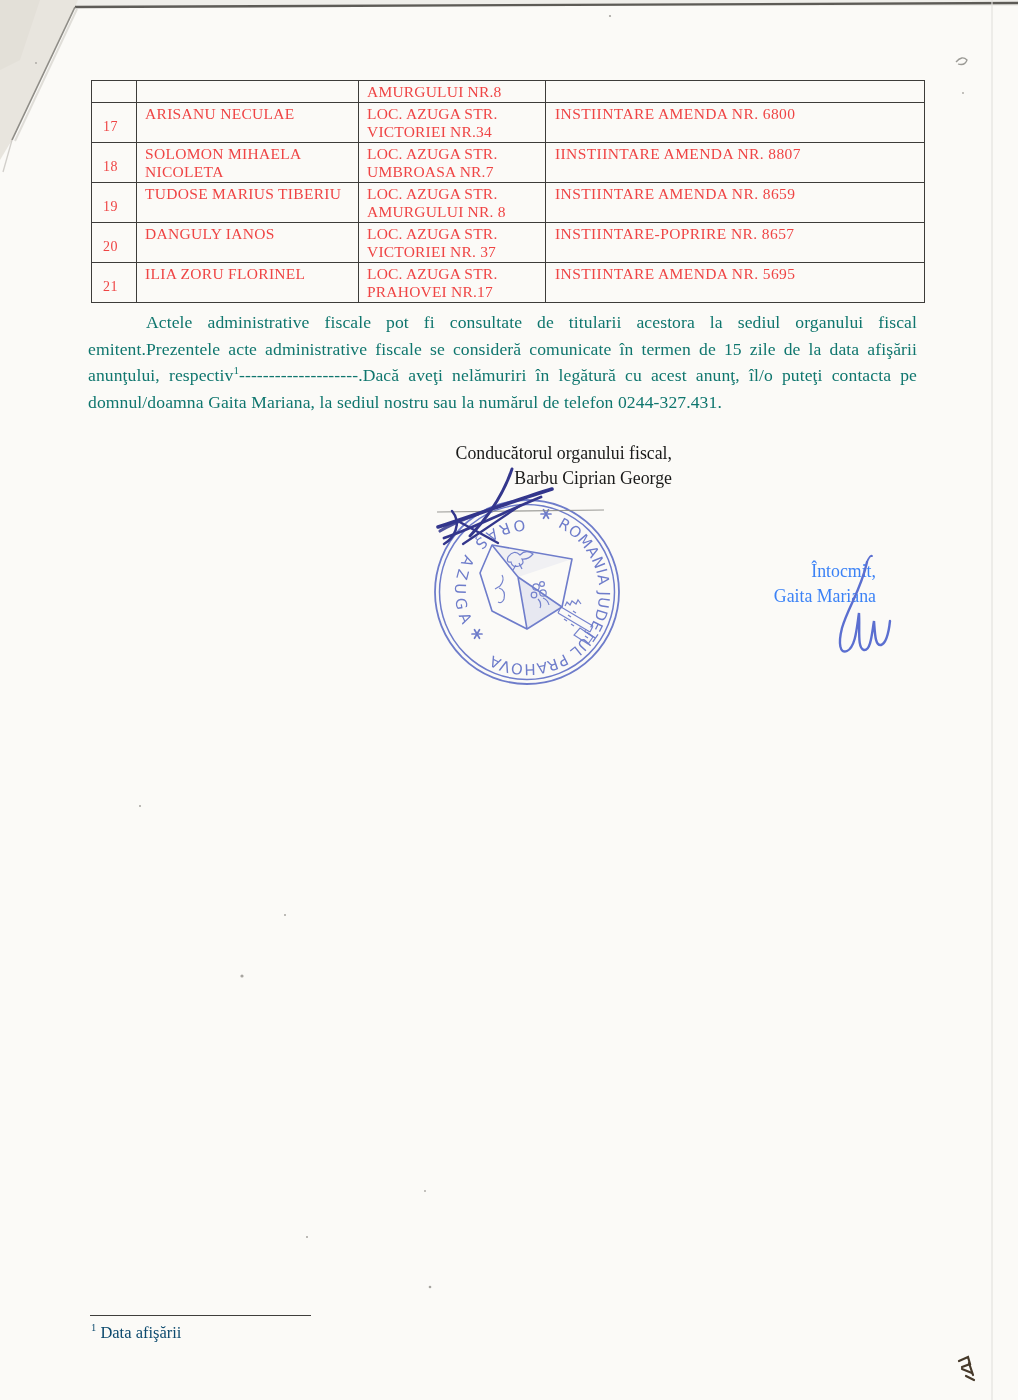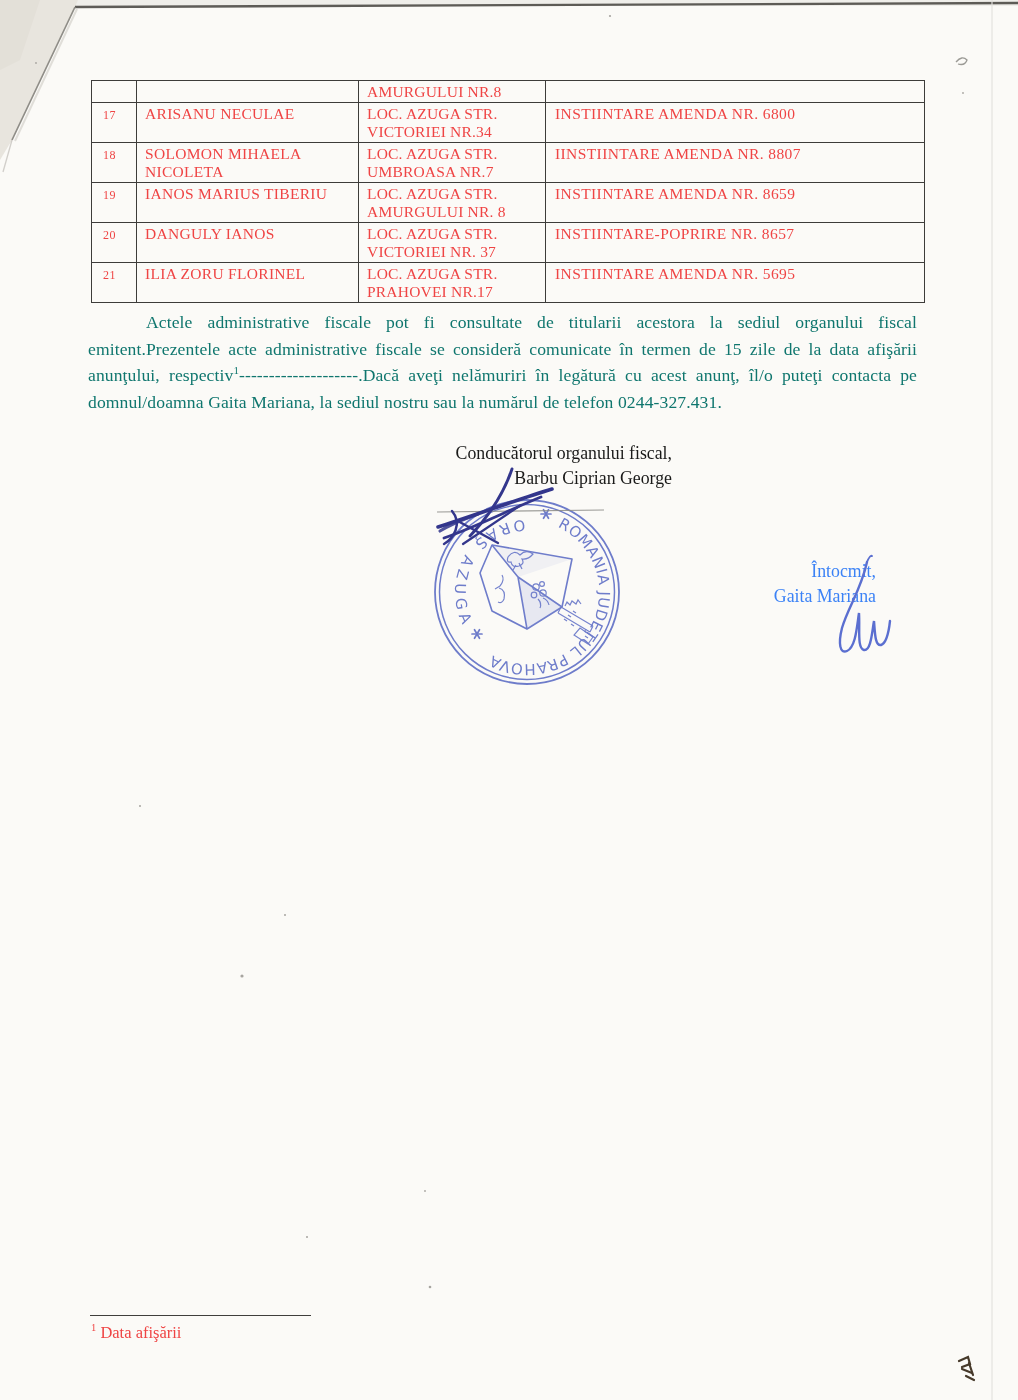--- a/index.html
+++ b/index.html
@@ -11,21 +11,21 @@
   svg{display:block}
   .layer{position:absolute;left:0;top:0;}
   
   .doc-table{position:absolute;left:91px;top:80px;}
   table{border-collapse:collapse;table-layout:fixed;width:833px;}
   td{
     border:1.4px solid #3d3c3a;vertical-align:top;
     font-size:15.5px;line-height:18.5px;letter-spacing:.3px;
     padding:2px 4px 0 8px;color:#ef4444;overflow:hidden;
   }
-  td.num{font-size:12px;padding-left:11px;padding-top:3px;letter-spacing:.5px;}
+  td.num{font-size:14px;padding-left:11px;padding-top:15px;letter-spacing:.5px;}
   td.addr{letter-spacing:.2px;}
   td.notice{padding-left:9px;letter-spacing:.4px;}
   tr.partial td{border-top:1.4px solid #3d3c3a;}
   
   .para{
     position:absolute;left:88px;top:309px;width:829px;
     font-size:17.6px;line-height:26.6px;text-align:justify;
     text-indent:58px;color:#0f766e;letter-spacing:.1px;
   }
   .para sup{font-size:11px;line-height:0;}
@@ -34,21 +34,21 @@
     position:absolute;left:332px;top:441px;width:340px;
     text-align:right;font-size:17.8px;line-height:25px;color:#1a1a19;
   }
   .prepared{
     position:absolute;left:706px;top:559px;width:170px;
     text-align:right;font-size:17.8px;line-height:24.5px;color:#3b82f6;
   }
   
   .footnote-rule{position:absolute;left:90px;top:1315px;width:221px;height:0;
     border-top:1.6px solid #3f3e3c;}
-  .footnote{position:absolute;left:91px;top:1322px;font-size:16.5px;color:#ef4444;font-family:Liberation Serif, serif;}
+  .footnote{position:absolute;left:91px;top:1322px;font-size:16.5px;color:#0c4a6e;font-family:Liberation Serif, serif;}
   .footnote sup{font-size:10.5px;}
   .stamp{position:absolute;left:422px;top:487px;}
   .overlay{position:absolute;left:0;top:0;pointer-events:none;}
 </style>
 </head>
 <body>
 
 <div class="scan">
 
   <svg class="layer" width="1018" height="1400" viewBox="0 0 1018 1400">
@@ -109,21 +109,21 @@
         <td class="notice">INSTIINTARE AMENDA NR. 6800</td>
       </tr>
       <tr style="height:37px">
         <td class="num">18</td>
         <td>SOLOMON MIHAELA NICOLETA</td>
         <td class="addr"><span>LOC. AZUGA STR.</span><br><span>UMBROASA NR.7</span></td>
         <td class="notice">IINSTIINTARE AMENDA NR. 8807</td>
       </tr>
       <tr style="height:37px">
         <td class="num">19</td>
-        <td>IANOS MARIUS TIBERIU</td>
+        <td>TUDOSE MARIUS TIBERIU</td>
         <td class="addr"><span>LOC. AZUGA STR.</span><br><span>AMURGULUI NR. 8</span></td>
         <td class="notice">INSTIINTARE AMENDA NR. 8659</td>
       </tr>
       <tr style="height:35px">
         <td class="num">20</td>
         <td>DANGULY IANOS</td>
         <td class="addr"><span>LOC. AZUGA STR.</span><br><span>VICTORIEI NR. 37</span></td>
         <td class="notice">INSTIINTARE-POPRIRE NR. 8657</td>
       </tr>
       <tr style="height:40px">

